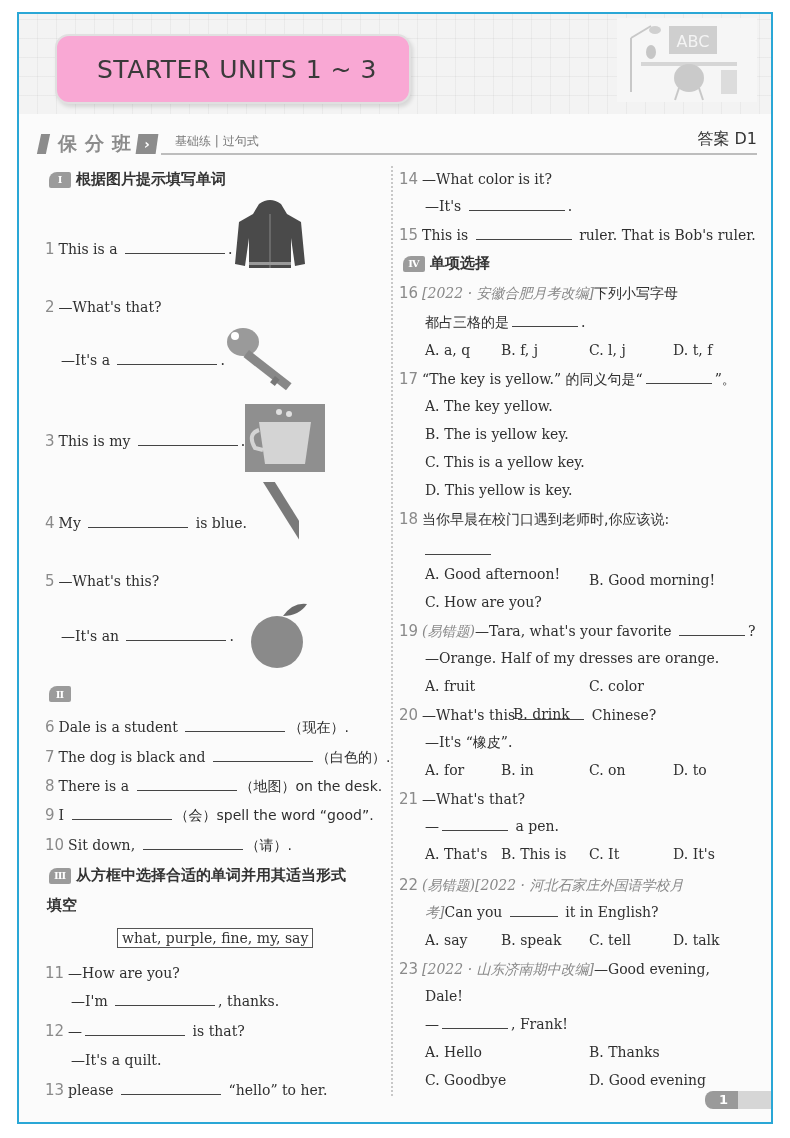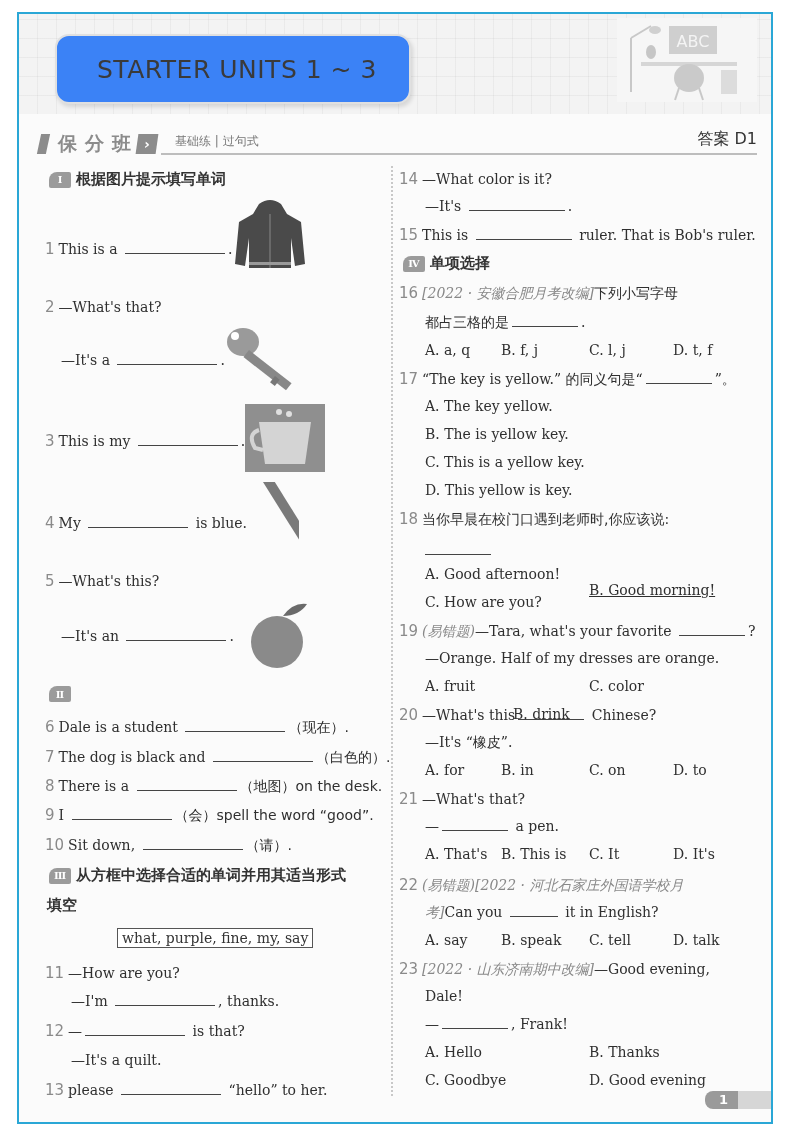--- a/index.html
+++ b/index.html
@@ -14,21 +14,21 @@
   
   .header-band {
     position: absolute; left: 0; top: 0; width: 100%; height: 100px;
     background:
       repeating-linear-gradient(0deg, transparent 0 18px, rgba(0,0,0,0.04) 18px 19px),
       repeating-linear-gradient(90deg, transparent 0 18px, rgba(0,0,0,0.04) 18px 19px),
       #f3f3f3;
   }
   .title-card {
     position: absolute; left: 36px; top: 20px; width: 356px; height: 70px;
-    background: #3b82f6; border: 2px solid #e0e0e0; border-radius: 14px;
+    background: #f9a8d4; border: 2px solid #e0e0e0; border-radius: 14px;
     box-shadow: 2px 3px 4px rgba(0,0,0,0.12);
     display: flex; align-items: center; padding-left: 40px;
   }
   .title-text {
     font-family: "DejaVu Sans", "Liberation Sans", sans-serif;
     font-size: 25px; letter-spacing: 0.5px; color: #3a3a3a;
   }
   .illustration {
     position: absolute; left: 598px; top: 4px; width: 140px; height: 84px;
   }
@@ -305,21 +305,21 @@
     </div>
 
     <div class="line" style="left:0; top:346px;">
       <span class="qnum">18</span><span class="cn">当你早晨在校门口遇到老师时,你应该说:</span>
     </div>
     <div class="line" style="left:26px; top:378px;">
       <span class="blank b-sm" style="margin-left:0"></span>
     </div>
     <div class="opts" style="left:26px; top:402px; width:330px;">
       <span class="opt" style="left:0; top:0;">A. Good afternoon!</span>
-      <span class="opt" style="left:164px; top:16px;text-decoration:underline;">B. Good morning!</span>
+      <span class="opt" style="left:164px; top:6px;">B. Good morning!</span>
       <span class="opt" style="left:0; top:28px;">C. How are you?</span>
     </div>
 
     <div class="line" style="left:0; top:458px;">
       <span class="qnum">19</span><span class="src">(易错题)</span><span>—Tara, what's your favorite</span>
       <span class="blank b-sm"></span><span>?</span>
     </div>
     <div class="line" style="left:26px; top:486px;">
       <span>—Orange. Half of my dresses are orange.</span>
     </div>

